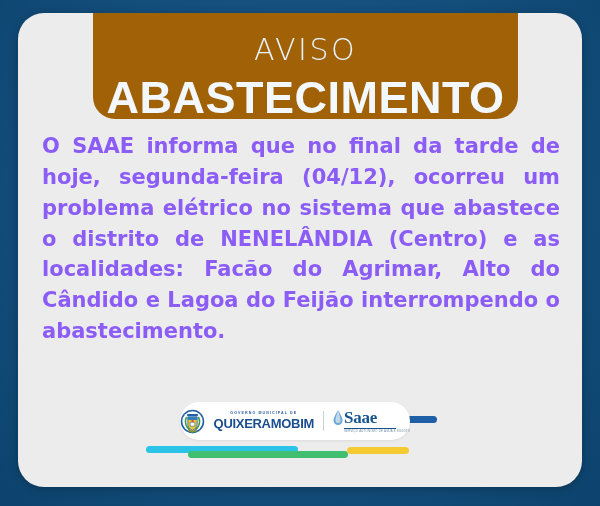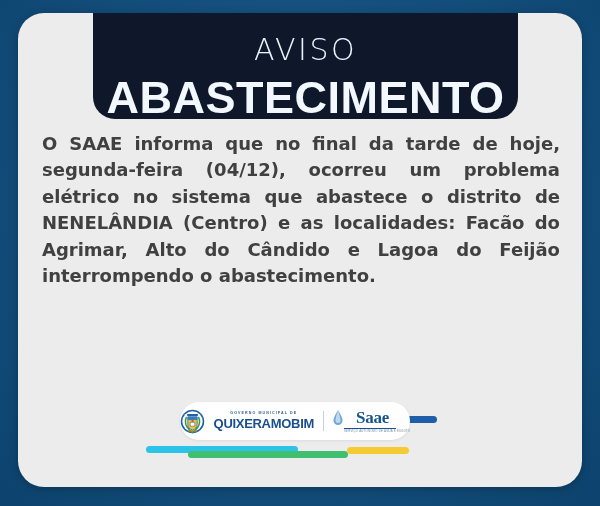--- a/index.html
+++ b/index.html
@@ -34,21 +34,21 @@
     box-shadow: 0 2px 10px rgba(0,0,0,0.25);
     overflow: hidden;
   }
 
   .header {
     position: absolute;
     left: 75px;
     top: 0;
     width: 425px;
     height: 106px;
-    background: #0f172a;
+    background: #a16207;
     border-bottom-left-radius: 22px;
     border-bottom-right-radius: 22px;
     text-align: center;
     box-sizing: border-box;
   }
   .header-kicker {
     margin: 0;
     padding-top: 22px;
     font-size: 30px;
     letter-spacing: 2.5px;
@@ -71,23 +71,23 @@
   .body-copy {
     position: absolute;
     left: 0;
     top: 118px;
     width: 564px;
     padding: 0 22px 0 24px;
     box-sizing: border-box;
   }
   .para {
     margin: 0;
-    font-size: 18px;
+    font-size: 21px;
     line-height: 1.47;
-    color: #404040;
+    color: #8b5cf6;
     font-weight: 600;
     text-align: justify;
     text-justify: inter-word;
     font-family: "DejaVu Sans", sans-serif;
   }
   .para + .para {
     margin-top: 26px;
   }
   .para :last-child { }
 
@@ -158,21 +158,21 @@
   }
   .saae-block {
     display: flex;
     flex-direction: column;
     align-items: flex-start;
     line-height: 1;
   }
   .saae-row {
     display: flex;
     align-items: flex-start;
-    gap: 13px;
+    gap: 1px;
   }
   .saae-word {
     font-size: 17px;
     color: #15548f;
     font-weight: bold;
     font-family: "Liberation Serif", serif;
     letter-spacing: -0.2px;
   }
   .saae-rule {
     width: 52px;

